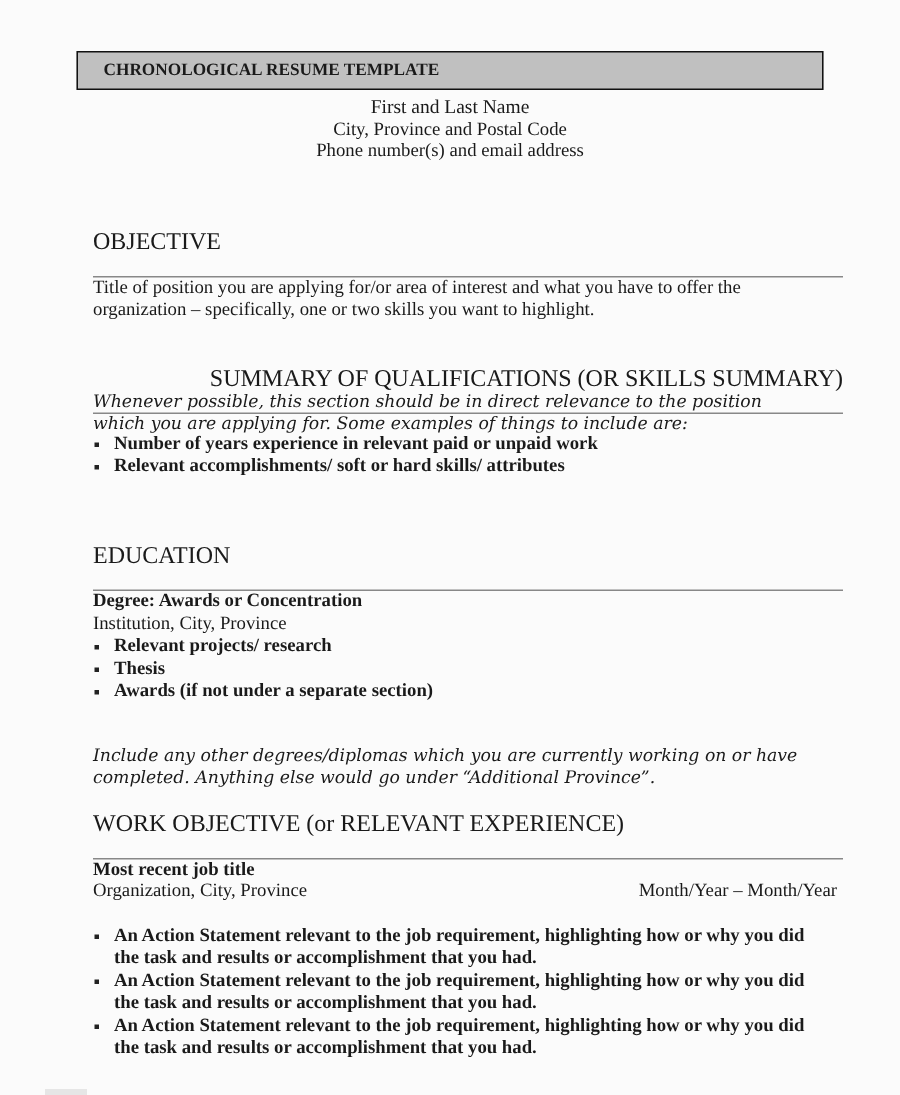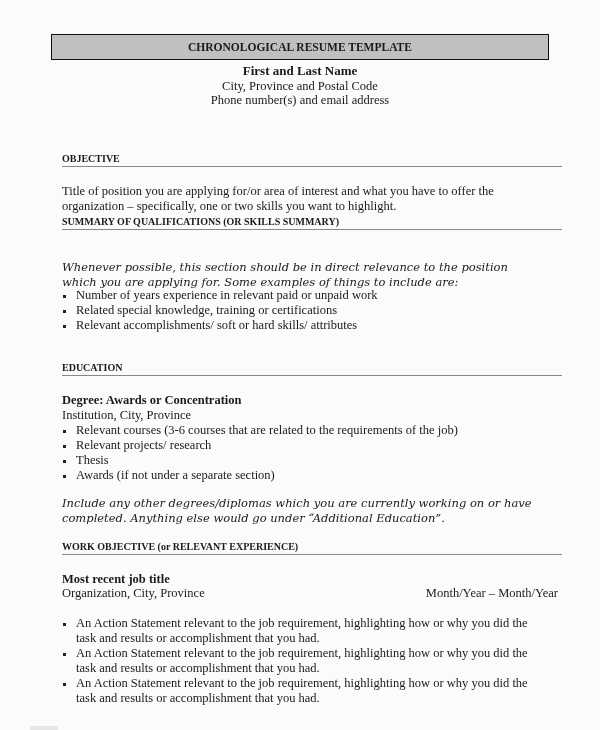--- a/index.html
+++ b/index.html
@@ -4,71 +4,69 @@
 <style>
   html, body { margin:0; padding:0; }
   body {
     width:600px; height:730px; background:#fbfbfb; position:relative; overflow:hidden;
     font-family: "Liberation Serif", "DejaVu Serif", serif; color:#1a1a1a;
     font-size:12.5px;
   }
   .title-box {
     position:absolute; left:51px; top:34px; width:498px; height:26px;
     background:#c0c0c0; border:1px solid #111; box-sizing:border-box;
-    text-align:center; font-weight:bold; font-size:11.5px; line-height:24px;
+    font-weight:bold; font-size:11.5px; line-height:24px;padding-left:17px;
   }
   .contact { position:absolute; left:0; width:600px; text-align:center; line-height:14.6px; }
-  .contact .name { font-weight:bold; font-size:13px; }
+  .contact .name { font-weight:normal; font-size:13px; }
   .heading {
-    position:absolute; left:62px; width:500px; font-weight:bold; font-size:10px;
-    border-bottom:1px solid #888; padding-bottom:2px;
+    position:absolute; left:62px; width:500px; font-weight:normal; font-size:16px;
+    border-bottom:1px solid #888; padding-bottom:13px;
   }
   .para { position:absolute; left:62px; width:500px; line-height:15px; }
   .ital { font-style:italic; font-family:"DejaVu Serif", serif; font-size:11.5px; }
   ul.bul { list-style:none; margin:0; padding:0; position:absolute; left:62px; width:500px; }
-  ul.bul li { position:relative; padding-left:14px; line-height:15px; }
+  ul.bul li { position:relative; padding-left:14px; line-height:15px;font-weight:bold; }
   ul.bul li::before { content:""; position:absolute; left:1px; top:7px; width:3px; height:3px; background:#222; }
   .row { position:absolute; left:62px; width:496px; display:flex; justify-content:space-between; line-height:15px; }
   .bold { font-weight:bold; }
   .corner { position:absolute; left:30px; top:726px; width:28px; height:4px; background:#e6e6e6; }
 </style>
 </head>
 <body>
 
 <div class="title-box">CHRONOLOGICAL RESUME TEMPLATE</div>
 
 <div class="contact" style="top:64px;">
   <div class="name">First and Last Name</div>
   <div>City, Province and Postal Code</div>
   <div>Phone number(s) and email address</div>
 </div>
 
 <div class="heading" style="top:153px;">OBJECTIVE</div>
 <div class="para" style="top:184px; width:470px;">Title of position you are applying for/or area of interest and what you have to offer the organization – specifically, one or two skills you want to highlight.</div>
 
-<div class="heading" style="top:216px;">SUMMARY OF QUALIFICATIONS (OR SKILLS SUMMARY)</div>
+<div class="heading" style="top:244px;text-align:right;">SUMMARY OF QUALIFICATIONS (OR SKILLS SUMMARY)</div>
 <div class="para ital" style="top:260px; width:480px;">Whenever possible, this section should be in direct relevance to the position which you are applying for.  Some examples of things to include are:</div>
 <ul class="bul" style="top:288px;">
   <li>Number of years experience in relevant paid or unpaid work</li>
-  <li>Related special knowledge, training or certifications</li>
   <li>Relevant accomplishments/ soft or hard skills/ attributes</li>
 </ul>
 
 <div class="heading" style="top:362px;">EDUCATION</div>
 <div class="para bold" style="top:393px;">Degree:  Awards or Concentration</div>
 <div class="row" style="top:408px;">
   <span>Institution, City, Province</span>
 </div>
 <ul class="bul" style="top:423px;">
-  <li>Relevant courses (3-6 courses that are related to the requirements of the job)</li>
   <li>Relevant projects/ research</li>
   <li>Thesis</li>
   <li>Awards (if not under a separate section)</li>
 </ul>
-<div class="para ital" style="top:496px; width:490px;">Include any other degrees/diplomas which you are currently working on or have completed. Anything else would go under “Additional Education”.</div>
+<div class="para ital" style="top:496px; width:490px;">Include any other degrees/diplomas which you are currently working on or have completed. Anything else would go under “Additional Province”.</div>
 
 <div class="heading" style="top:541px;">WORK OBJECTIVE (or RELEVANT EXPERIENCE)</div>
 <div class="para bold" style="top:572px;">Most recent job title</div>
 <div class="row" style="top:586px;">
   <span>Organization, City, Province</span>
   <span>Month/Year – Month/Year</span>
 </div>
 <ul class="bul" style="top:616px; width:480px;">
   <li>An Action Statement relevant to the job requirement, highlighting how or why you did the task and results or accomplishment that you had.</li>
   <li>An Action Statement relevant to the job requirement, highlighting how or why you did the task and results or accomplishment that you had.</li>

